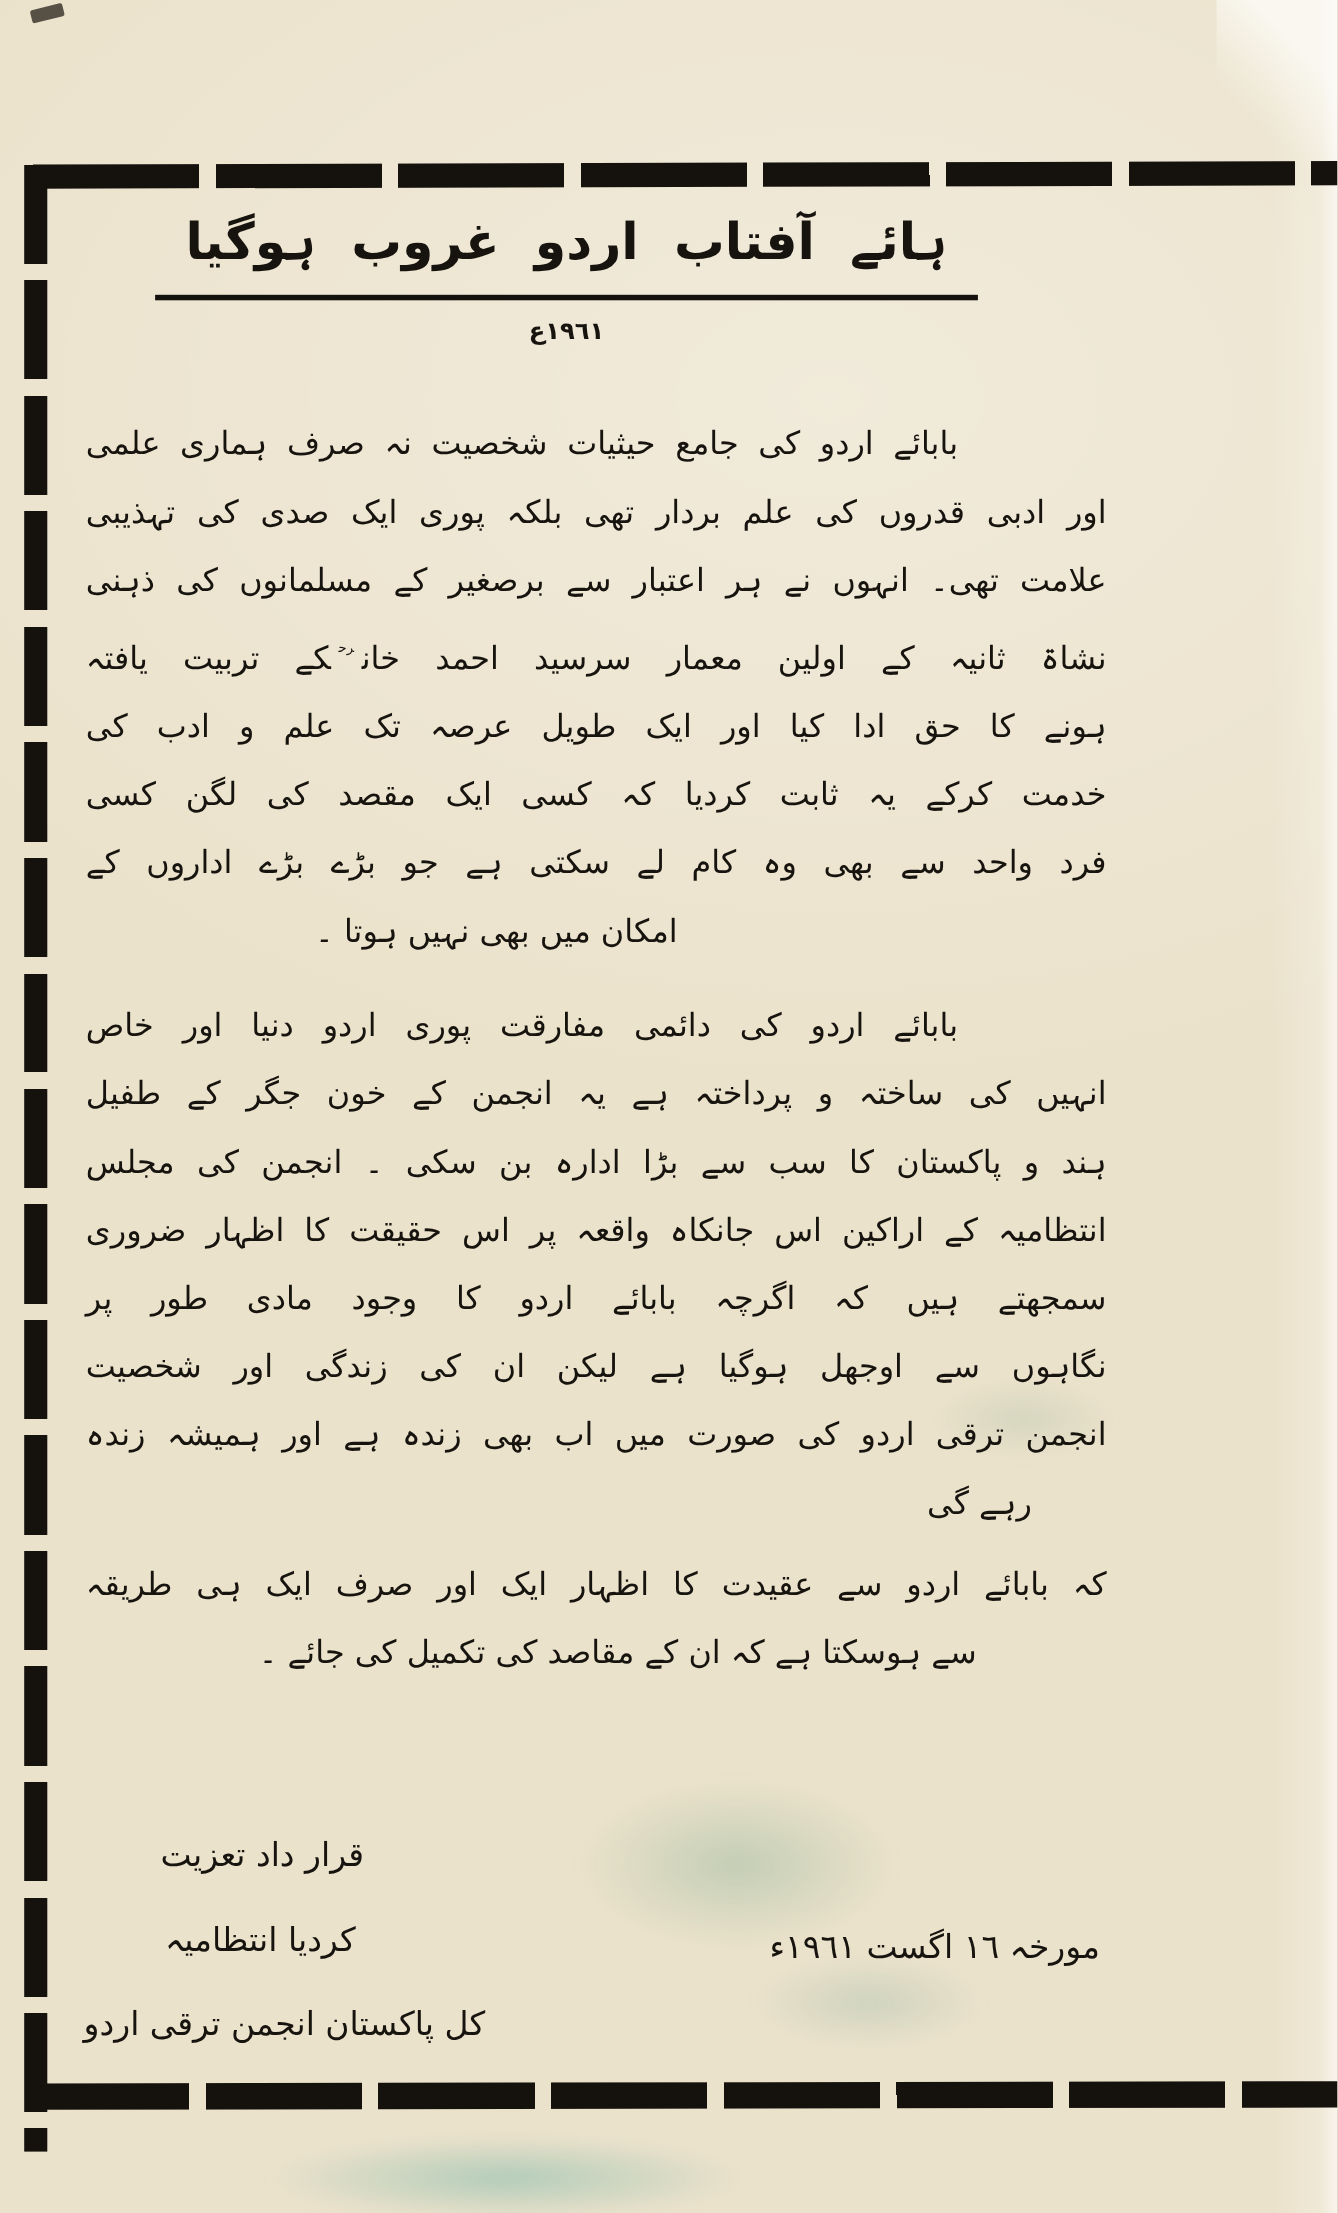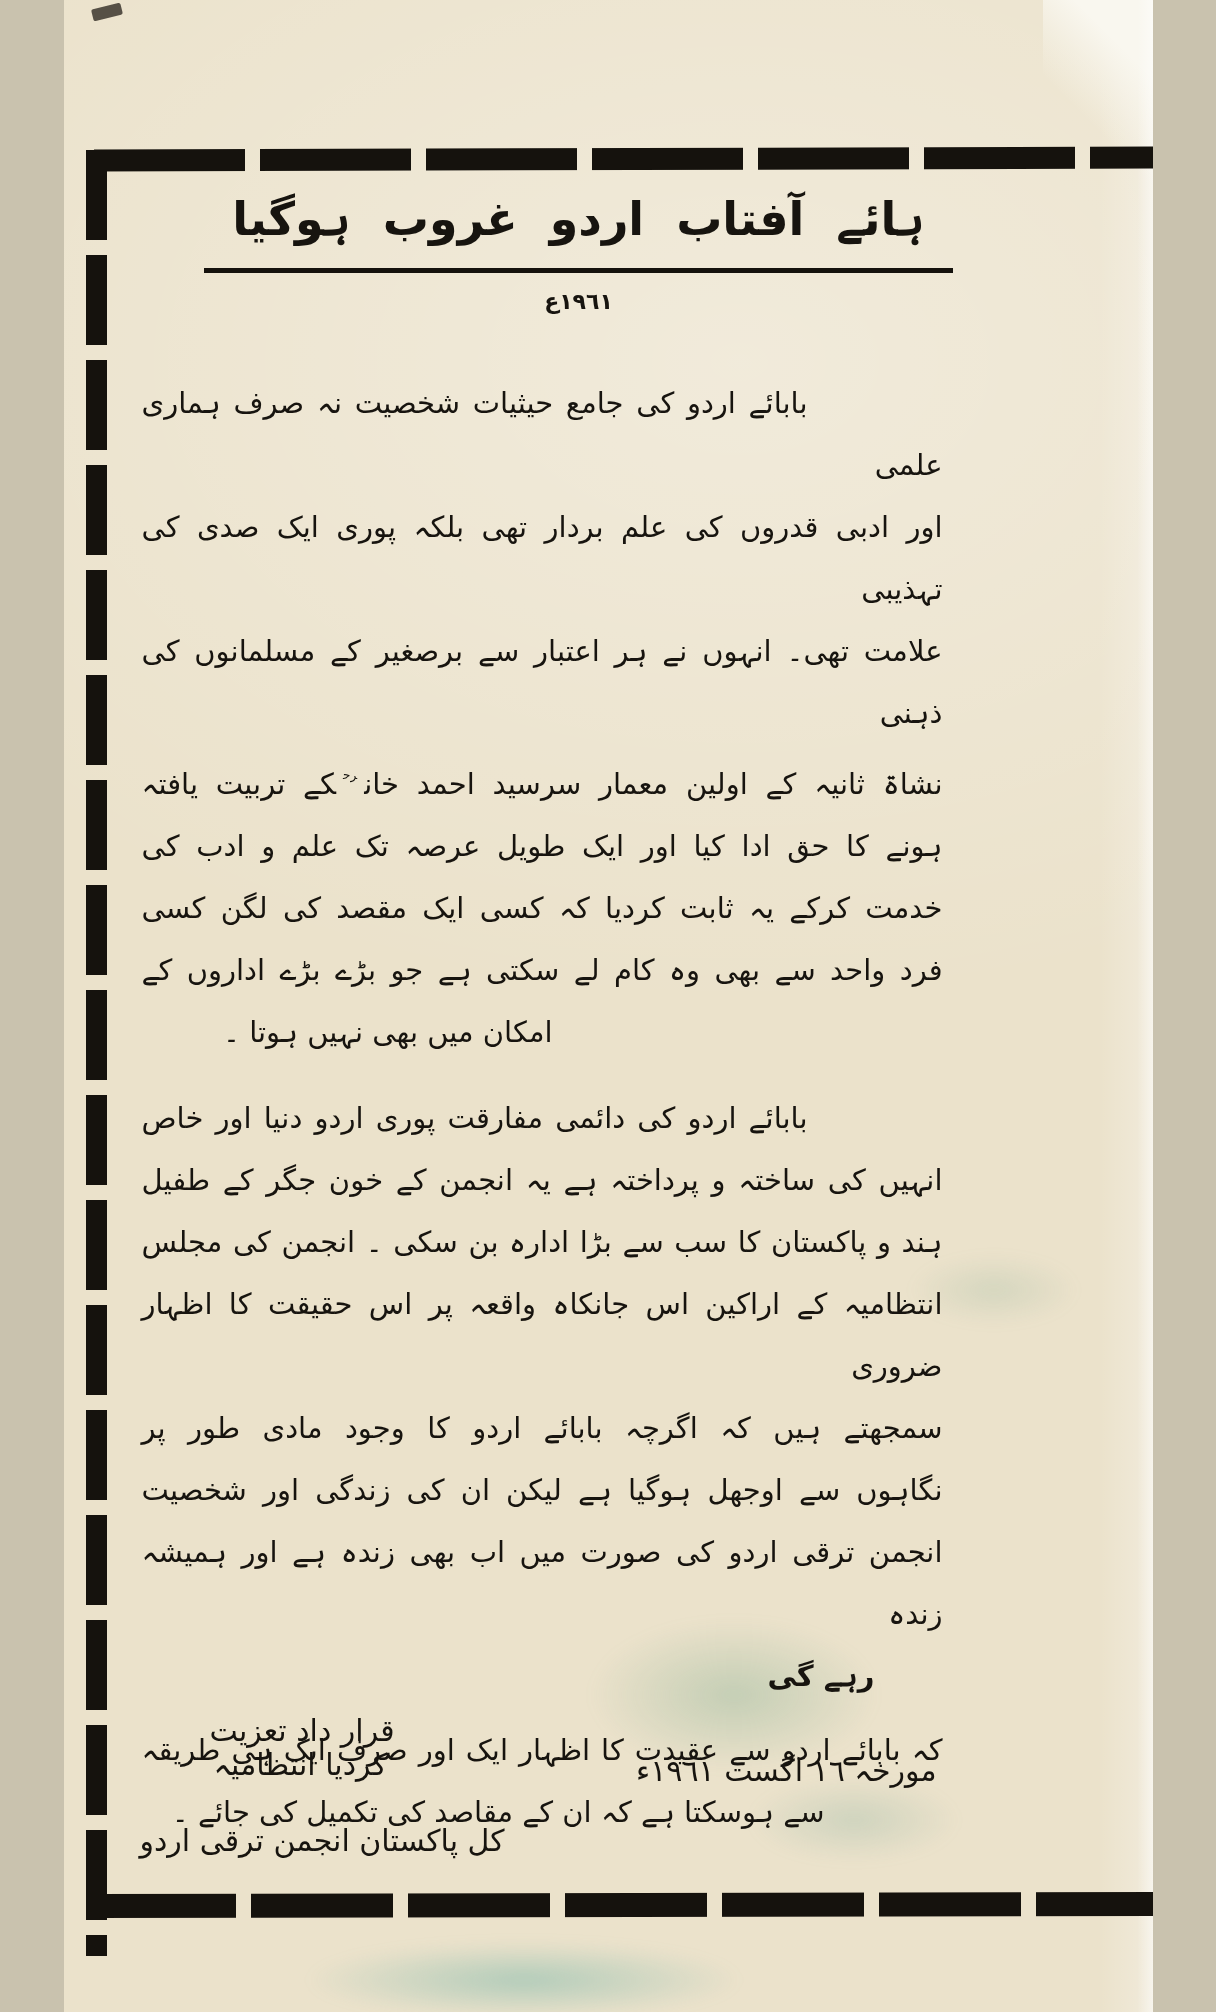--- a/index.html
+++ b/index.html
@@ -1,19 +1,19 @@
 <!DOCTYPE html>
 <html lang="ur"><head>
 <meta charset="utf-8">
 <title>Scanned Urdu Page</title>
 <style>
   html,body{margin:0;padding:0;background:#c9c2ae;}
   .page{
     position:relative;
-    width:1089px;height:2012px;
+    width:1216px;height:2012px;
     margin:0 auto;
     background:
       radial-gradient(1500px 1000px at 62% 18%, rgba(255,255,255,0.30), rgba(255,255,255,0) 65%),
       linear-gradient(to left, rgba(255,255,255,0.30), rgba(255,255,255,0) 5%),
       #ebe2cb;
     overflow:hidden;
     font-family:"DejaVu Sans", sans-serif;
     color:#17140f;
   }
   
@@ -48,27 +48,27 @@
   .doc-year{margin-top:16px;font-size:22px;letter-spacing:10px;font-weight:bold;}
   
   .body-text{position:absolute;top:372px;right:210px;left:78px;direction:rtl;
     font-size:29px;line-height:62px;}
   .line{text-align:justify;text-align-last:justify;white-space:normal;}
   .line.end{text-align-last:right;}
   .p-first{text-indent:135px;}
   .p-first-sm{text-indent:18px;}
   .close-deep{padding-right:390px;}
   .close-mid{padding-right:118px;}
-  .close-xs{padding-right:68px;font-weight:bold;}
+  .close-xs{padding-right:68px;}
   .para-2{margin-top:24px;}
   .para-3{margin-top:12px;}
   .sup{font-size:12px;vertical-align:15px;margin:0 7px;}
   
   .foot{position:absolute;direction:rtl;font-size:30px;line-height:46px;white-space:nowrap;}
-  .foot-resolution{left:146px;top:1708px;}
+  .foot-resolution{left:146px;top:1664px;}
   .foot-date{right:216px;top:1748px;letter-spacing:2px;}
   .foot-council{left:150px;top:1742px;}
   .foot-org{left:76px;top:1818px;}
 </style>
 </head>
 <body>
 
 <div class="page">
 
   <div class="corner-light"></div>

